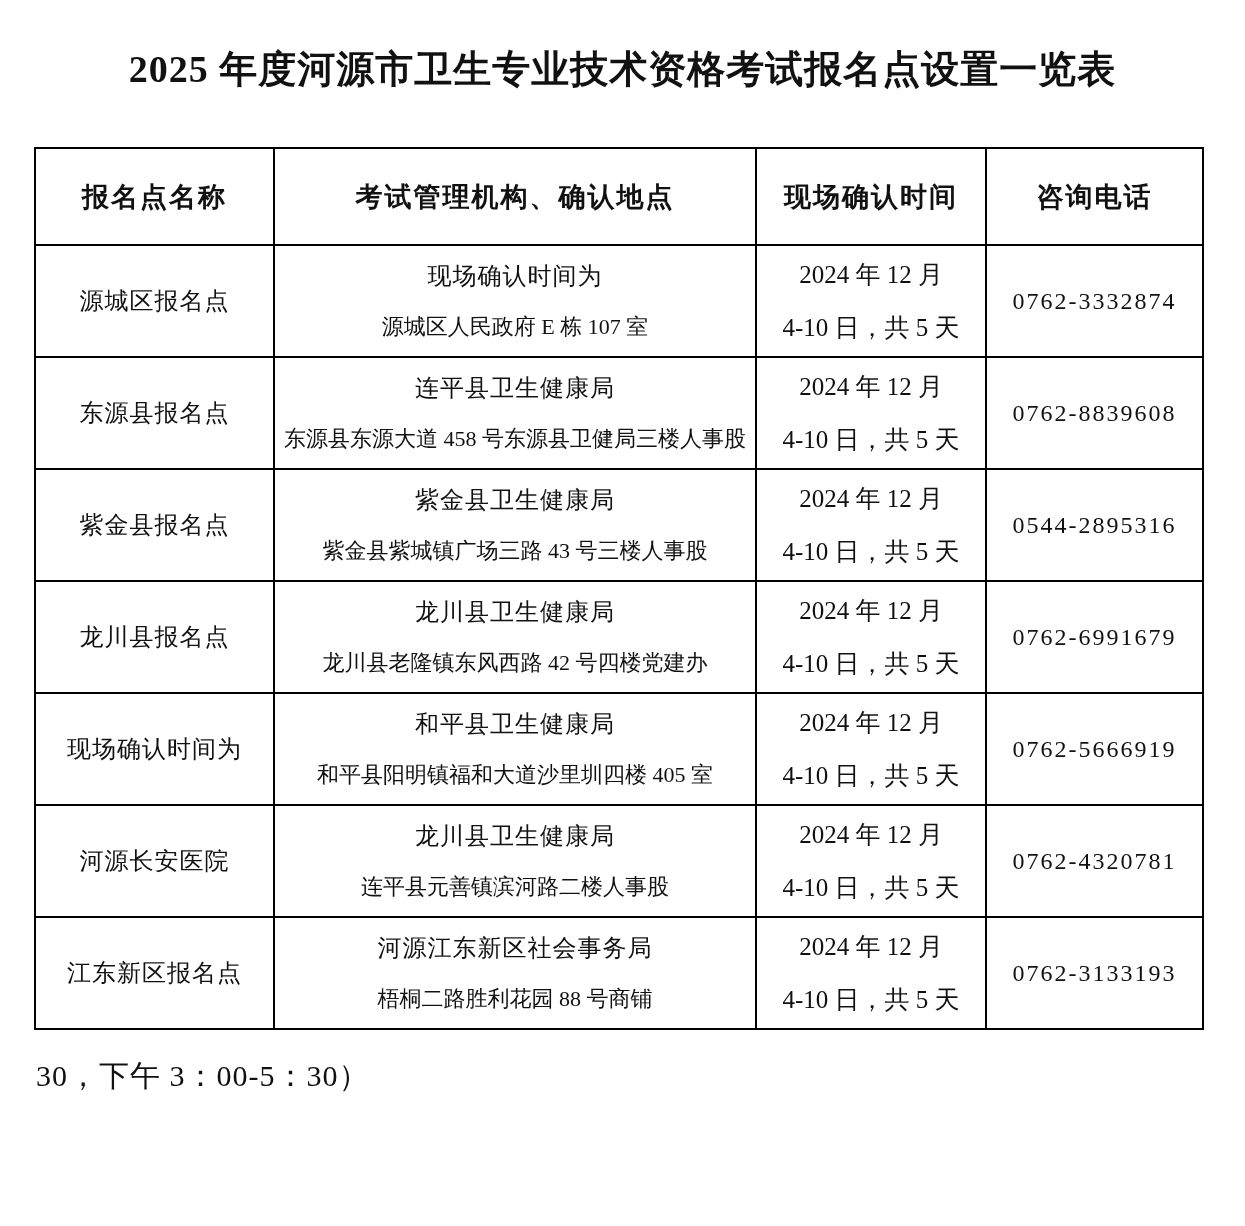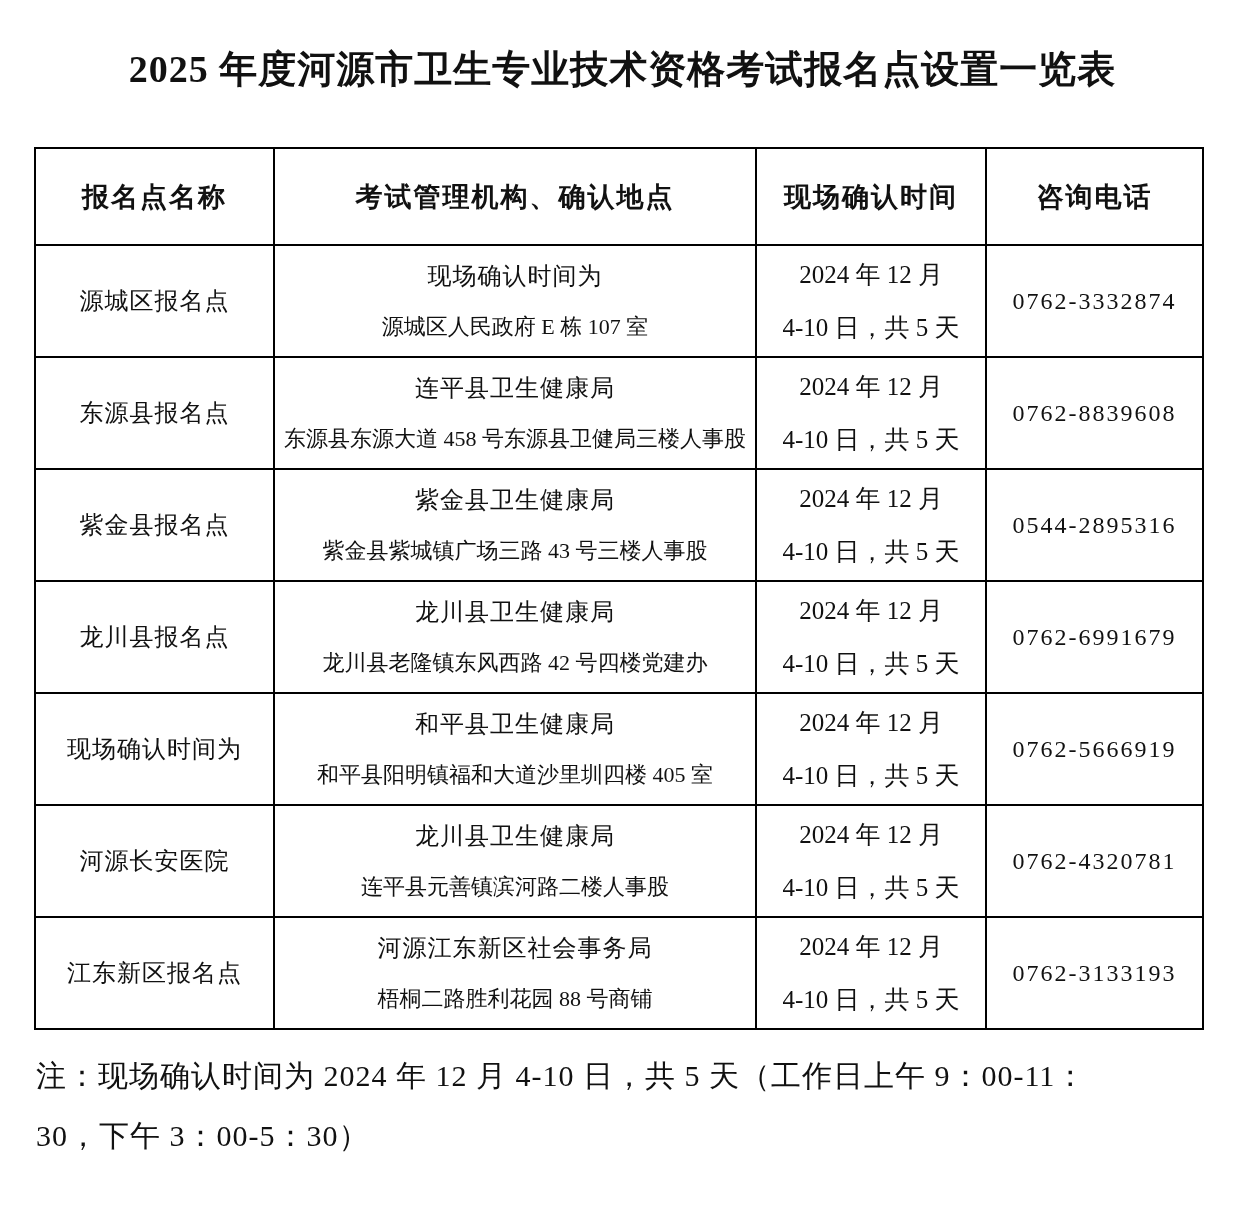--- a/index.html
+++ b/index.html
@@ -200,15 +200,14 @@
       </td>
       <td class="stack">
         <span class="phone-line">0762-3133193</span>
 
       </td>
     </tr>
   </tbody>
 </table>
 
 <p class="footnote">
-  <span>注：现场确认时间为 2024 年 12 月 4-10 日，共 5 天（工作日上午 9：00-11：</span>
   <span>30，下午 3：00-5：30）</span>
 </p>
 
 </body></html>

